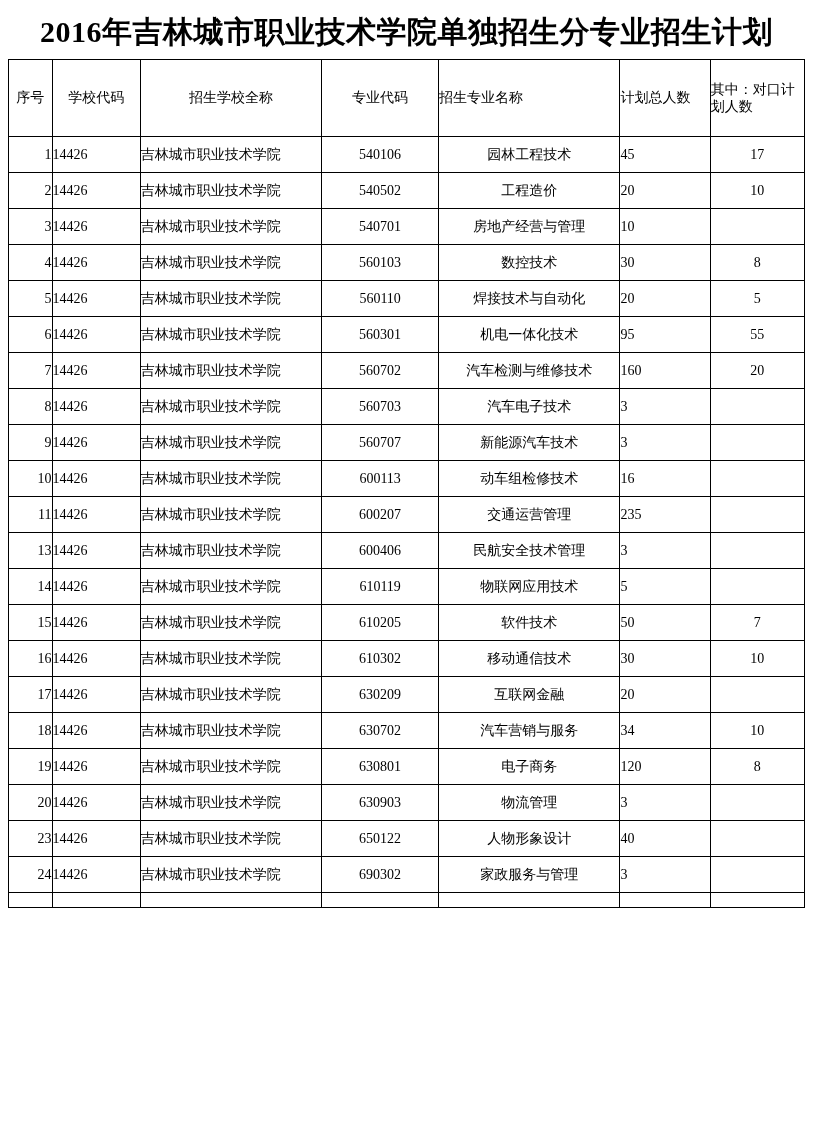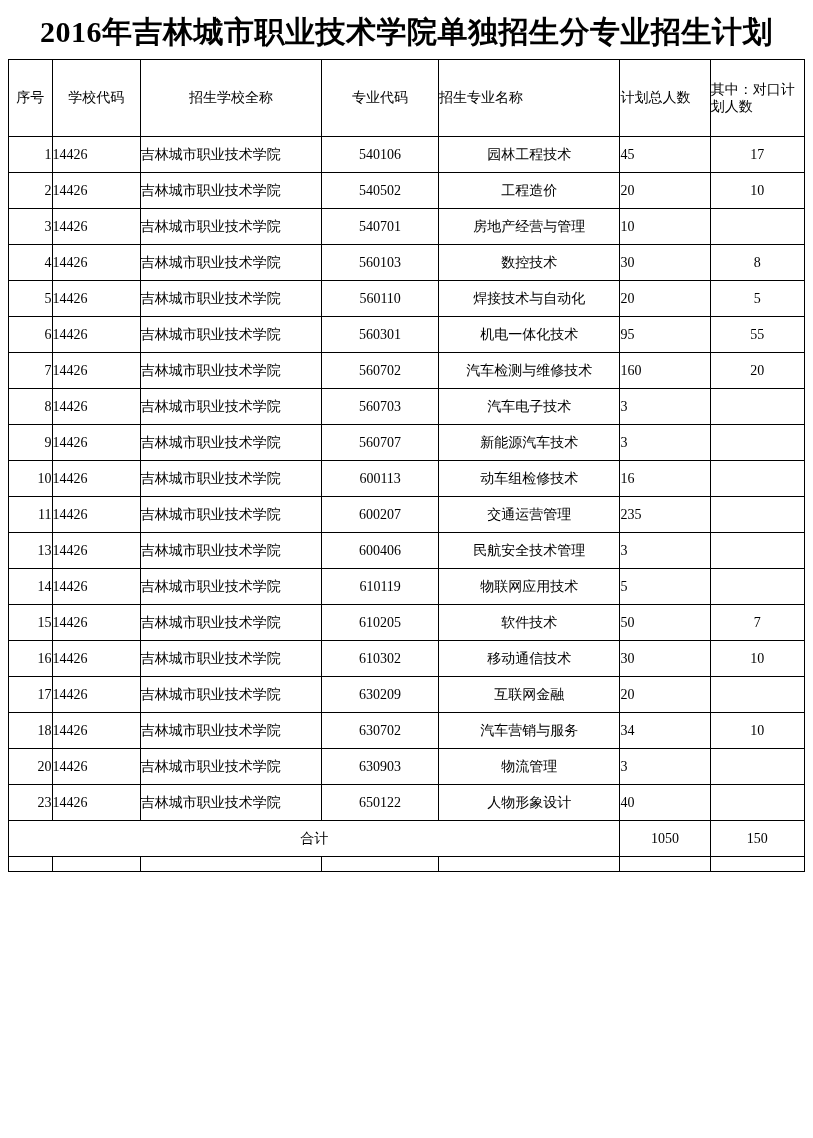--- a/index.html
+++ b/index.html
@@ -254,45 +254,58 @@
         <tr>
           <td class="c-seq">18</td>
           <td class="c-code">14426</td>
           <td class="c-school">吉林城市职业技术学院</td>
           <td class="c-major-code">630702</td>
           <td class="c-major-name">汽车营销与服务</td>
           <td class="c-total">34</td>
           <td class="c-counter">10</td>
         </tr>
         <tr>
+          <td class="c-seq">19</td>
+          <td class="c-code">14426</td>
+          <td class="c-school">吉林城市职业技术学院</td>
+          <td class="c-major-code">630801</td>
+          <td class="c-major-name">电子商务</td>
+          <td class="c-total">120</td>
+          <td class="c-counter">8</td>
+        </tr>
+        <tr>
           <td class="c-seq">20</td>
           <td class="c-code">14426</td>
           <td class="c-school">吉林城市职业技术学院</td>
           <td class="c-major-code">630903</td>
           <td class="c-major-name">物流管理</td>
           <td class="c-total">3</td>
           <td class="c-counter"></td>
         </tr>
         <tr>
           <td class="c-seq">23</td>
           <td class="c-code">14426</td>
           <td class="c-school">吉林城市职业技术学院</td>
           <td class="c-major-code">650122</td>
           <td class="c-major-name">人物形象设计</td>
           <td class="c-total">40</td>
           <td class="c-counter"></td>
         </tr>
+        <tr>
+          <td class="c-seq">24</td>
+          <td class="c-code">14426</td>
+          <td class="c-school">吉林城市职业技术学院</td>
+          <td class="c-major-code">690302</td>
+          <td class="c-major-name">家政服务与管理</td>
+          <td class="c-total">3</td>
+          <td class="c-counter"></td>
+        </tr>
       </tbody>
     <tfoot>
       <tr>
-        <td class="f-label" colspan="5">合计</td>
-        <td class="f-total">1050</td>
-        <td class="f-counter">150</td>
-      </tr>
-      <tr>
         <td class="f-blank"></td>
         <td class="f-blank"></td>
         <td class="f-blank"></td>
         <td class="f-blank"></td>
         <td class="f-blank"></td>
         <td class="f-blank"></td>
         <td class="f-blank"></td>
       </tr>
     </tfoot>
   </table>

